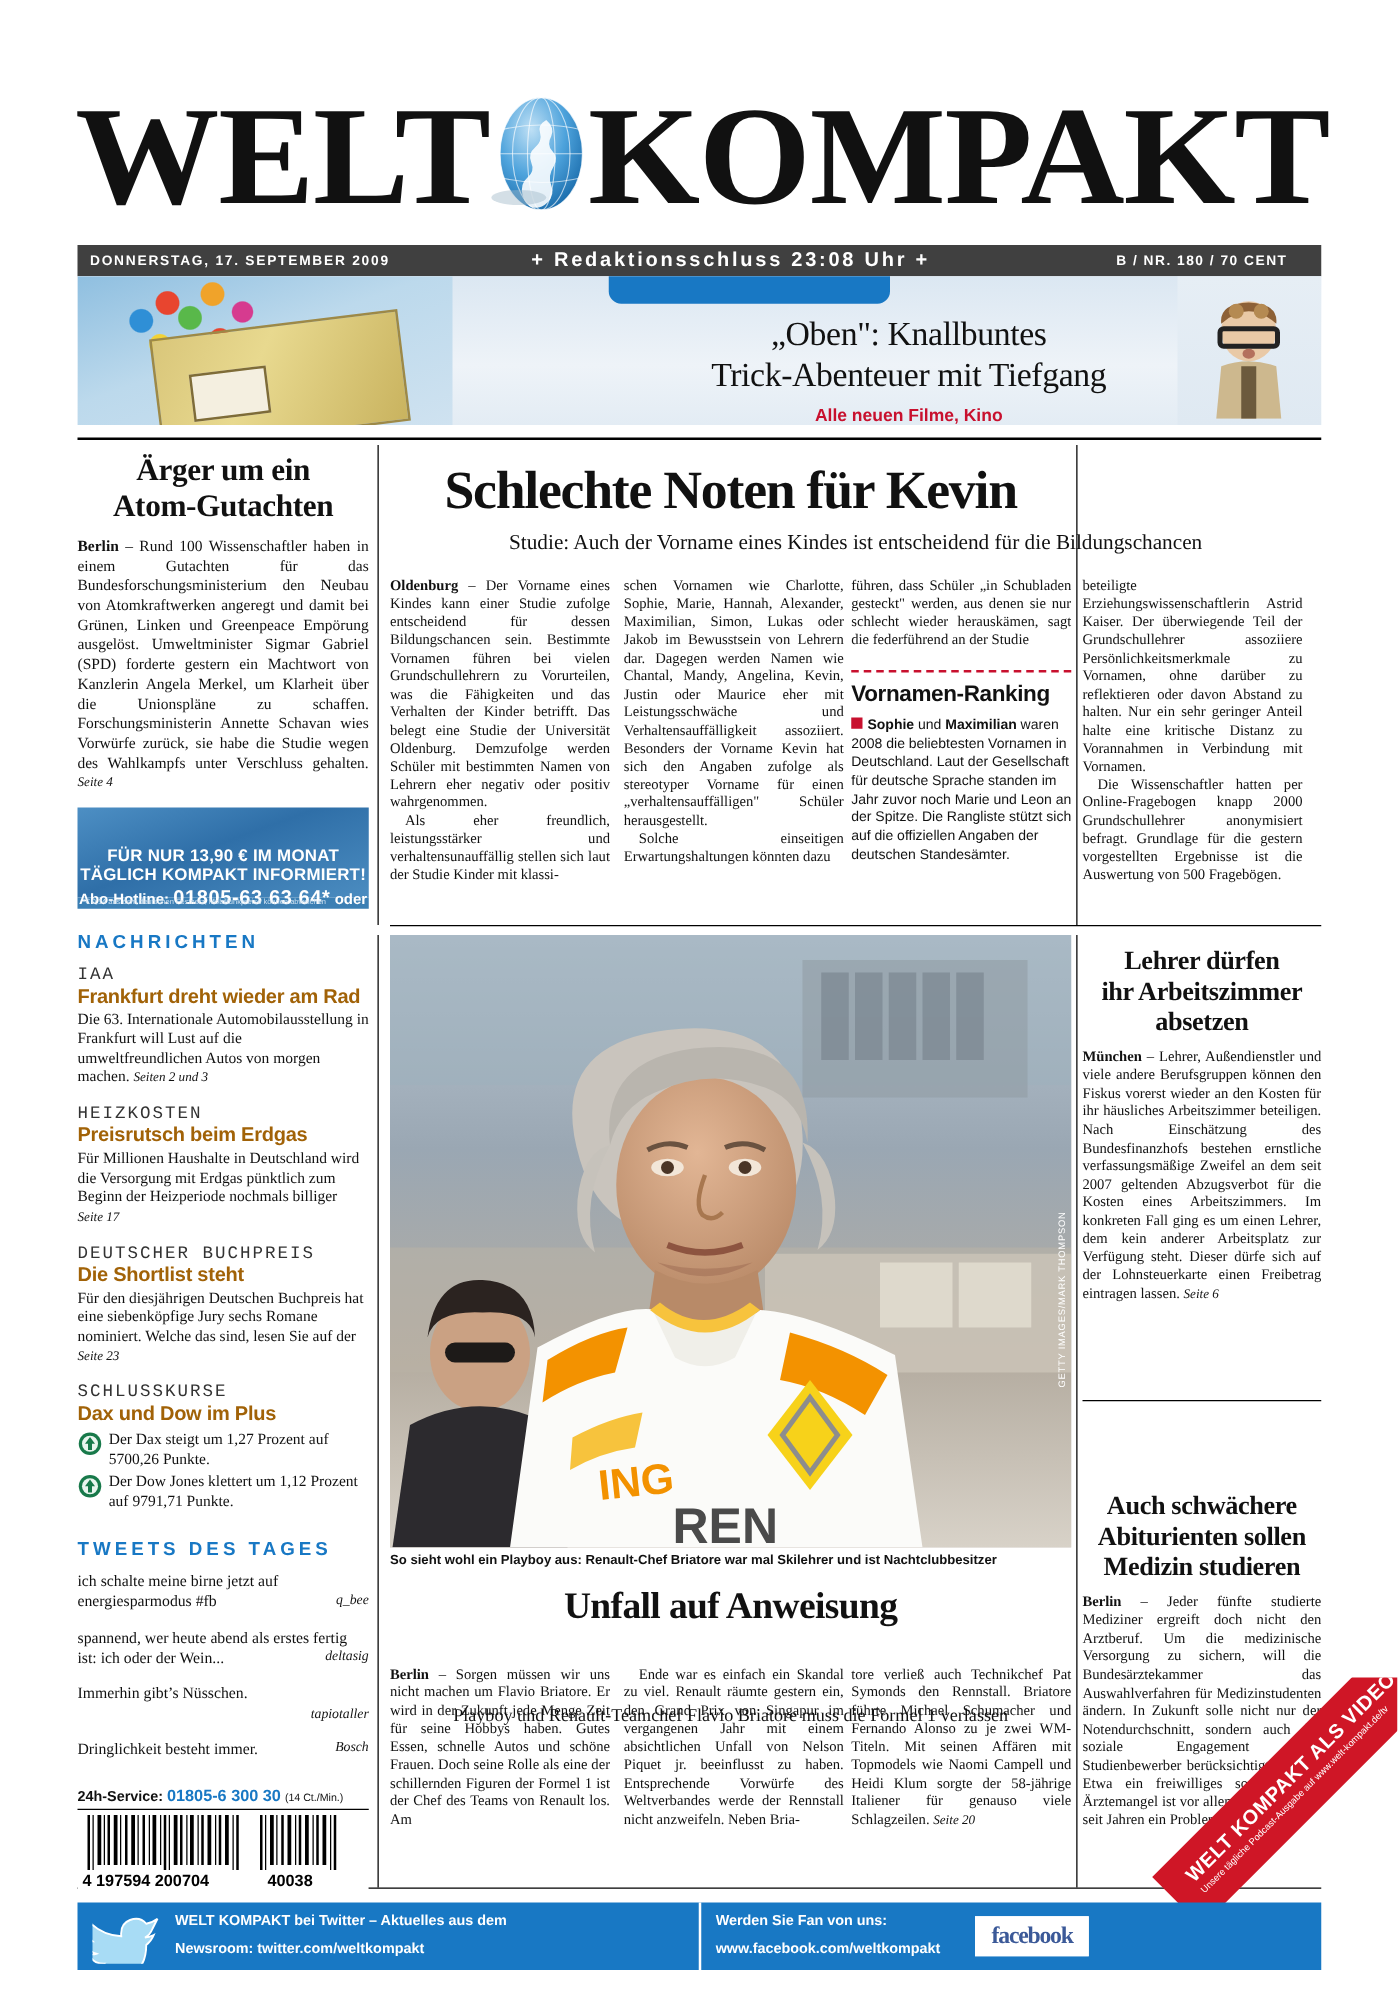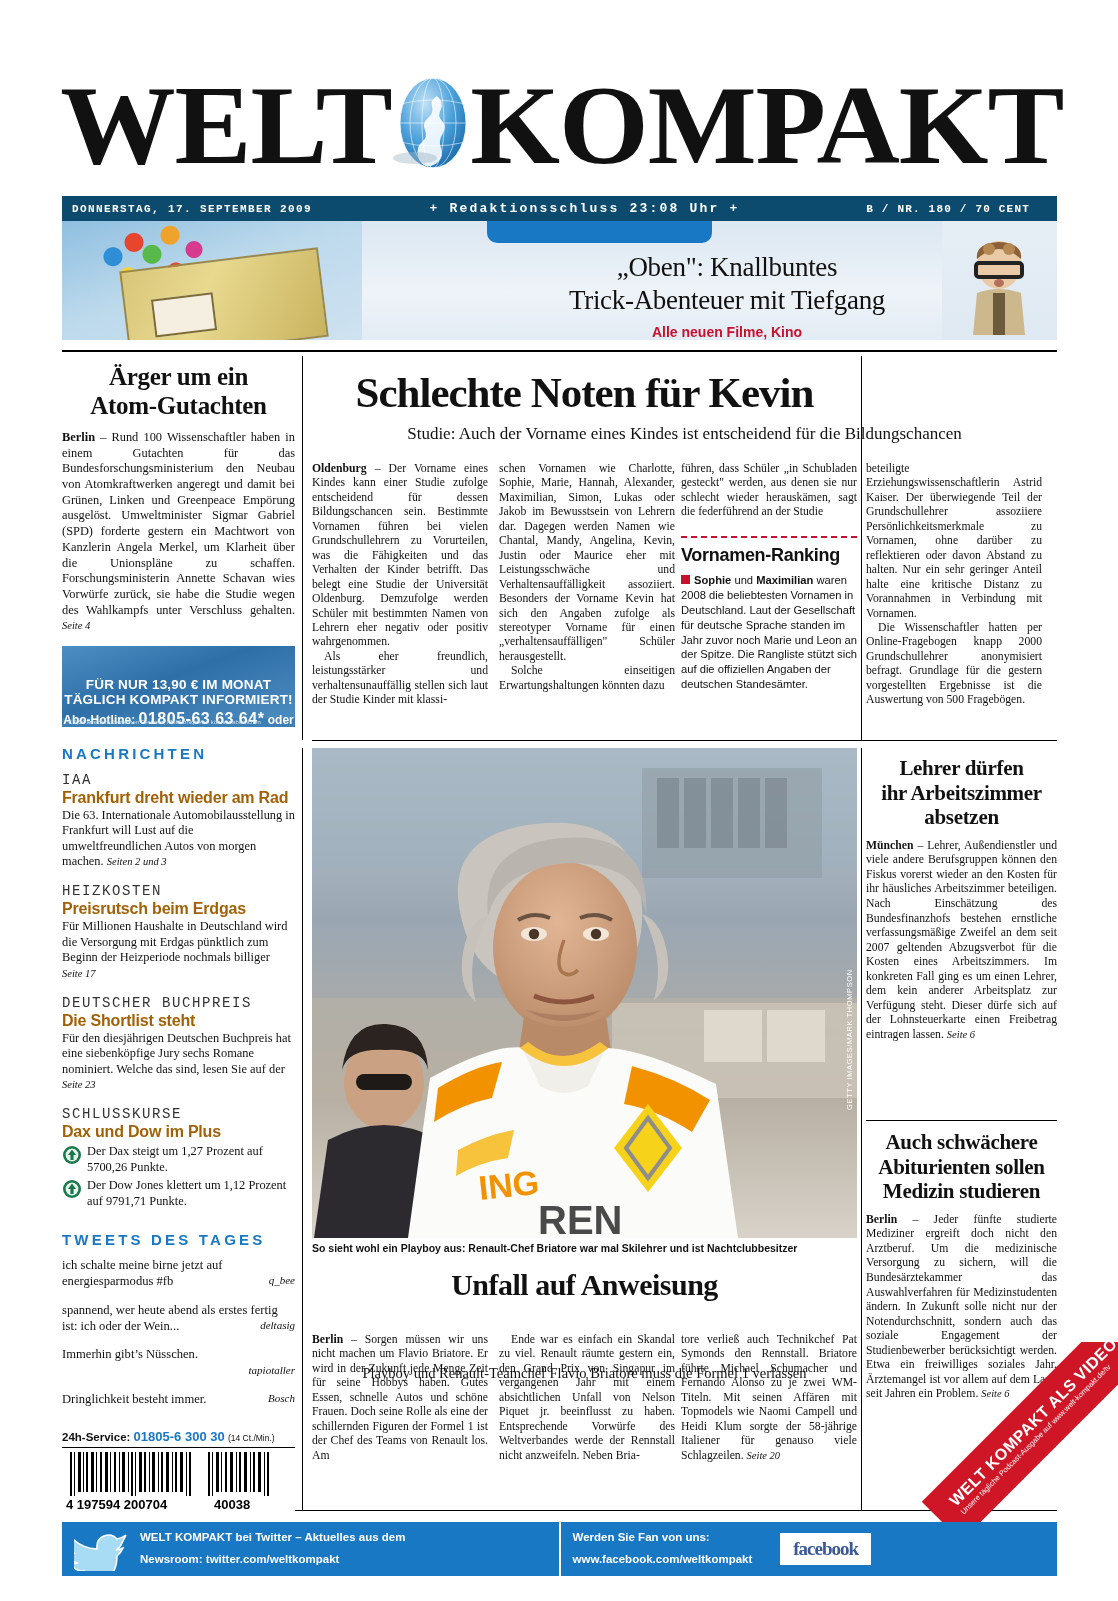--- a/index.html
+++ b/index.html
@@ -28,27 +28,27 @@
   }
   .globe {
     width: 80px; height: 98px; margin: 0 6px;
     position: relative; flex: 0 0 auto;
   }
   .globe svg { display:block; }
 
   
   .datebar {
     position: absolute; left: 62px; top: 196px; width: 995px; height: 25px;
-    background: #0c4a6e; color: #fff;
+    background: #404040; color: #fff;
     display: flex; align-items: center;
-    font-family: Liberation Mono, monospace;
+    font-family: Liberation Sans, sans-serif;
     font-weight: bold; font-size: 11px; letter-spacing: 1.4px;
   }
   .datebar .d-left { padding-left: 10px; width: 300px; }
-  .datebar .d-mid { flex: 1; text-align: center; letter-spacing: 2.2px; font-size: 13px;}
+  .datebar .d-mid { flex: 1; text-align: center; letter-spacing: 2.2px; font-size: 16px;}
   .datebar .d-right { padding-right: 27px; text-align: right; width: 250px; letter-spacing: 1.2px;}
 
   
   .promo {
     position: absolute; left: 62px; top: 221px; width: 995px; height: 119px;
     background: linear-gradient(180deg,#dbe7f2 0%, #eef3f8 60%, #e3ecf4 100%);
     overflow: hidden;
   }
   .promo-tab {
     position:absolute; left: 425px; top: -4px; width: 225px; height: 26px;
@@ -587,21 +587,21 @@
 
   <div class="rcol" style="top:756px;">
     <div class="r-head">
       <div>Lehrer dürfen</div>
       <div>ihr Arbeitszimmer</div>
       <div>absetzen</div>
     </div>
     <p class="r-body"><b>München</b><span> – Lehrer, Außendienstler und viele andere Berufsgruppen können den Fiskus vorerst wieder an den Kosten für ihr häusliches Arbeitszimmer beteiligen. Nach Einschätzung des Bundesfinanzhofs bestehen ernstliche verfassungsmäßige Zweifel an dem seit 2007 geltenden Abzugsverbot für die Kosten eines Arbeitszimmers. Im konkreten Fall ging es um einen Lehrer, dem kein anderer Arbeitsplatz zur Verfügung steht. Dieser dürfe sich auf der Lohnsteuerkarte einen Freibetrag eintragen lassen. </span><span class="pageref">Seite 6</span></p>
   </div>
 
-  <div class="rcol" style="top:1130px;">
+  <div class="rcol" style="top:1192px;">
     <div class="r-head">
       <div>Auch schwächere</div>
       <div>Abiturienten sollen</div>
       <div>Medizin studieren</div>
     </div>
     <p class="r-body"><b>Berlin</b><span> – Jeder fünfte studierte Mediziner ergreift doch nicht den Arztberuf. Um die medizinische Versorgung zu sichern, will die Bundesärztekammer das Auswahlverfahren für Medizinstudenten ändern. In Zukunft solle nicht nur der Notendurchschnitt, sondern auch das soziale Engagement der Studienbewerber berücksichtigt werden. Etwa ein freiwilliges soziales Jahr. Ärztemangel ist vor allem auf dem Land seit Jahren ein Problem. </span><span class="pageref">Seite 6</span></p>
   </div>
 
   <div class="flash">
     <div class="flash-band">

